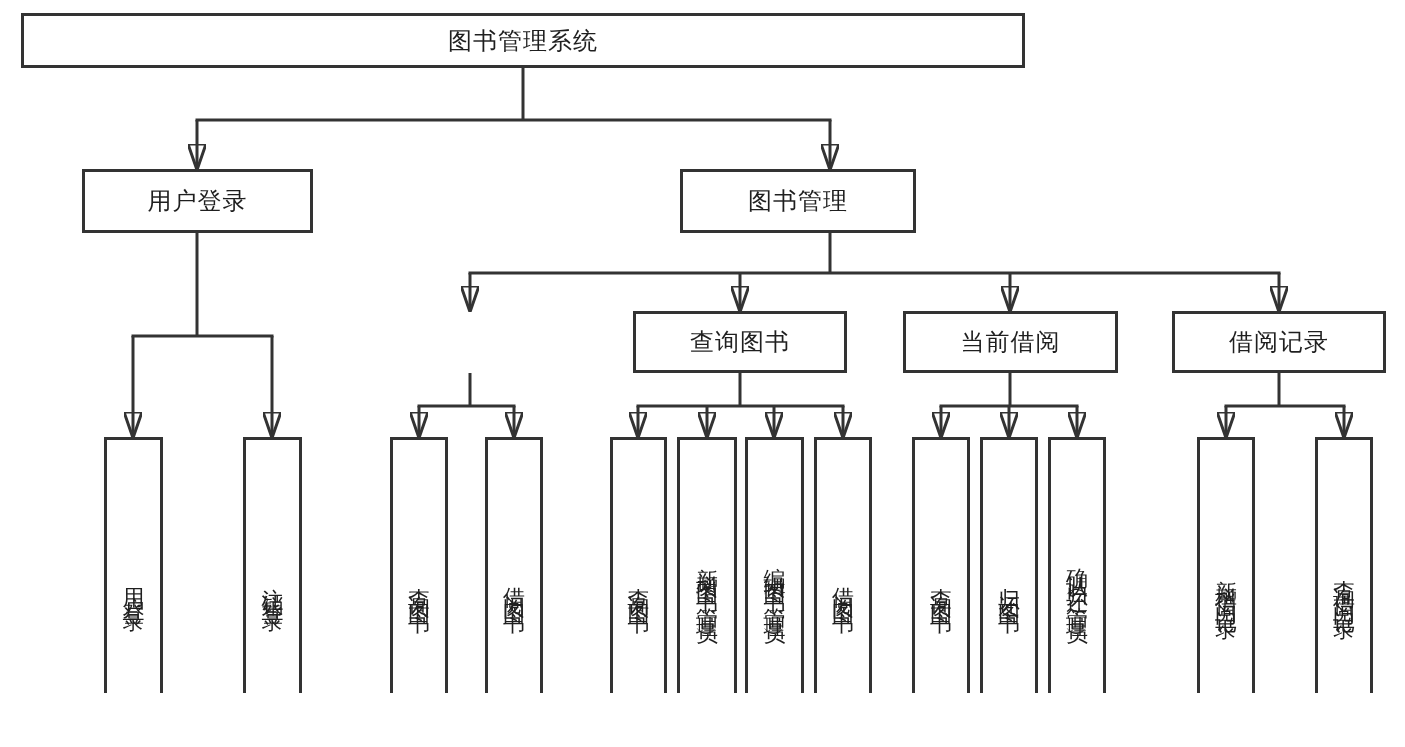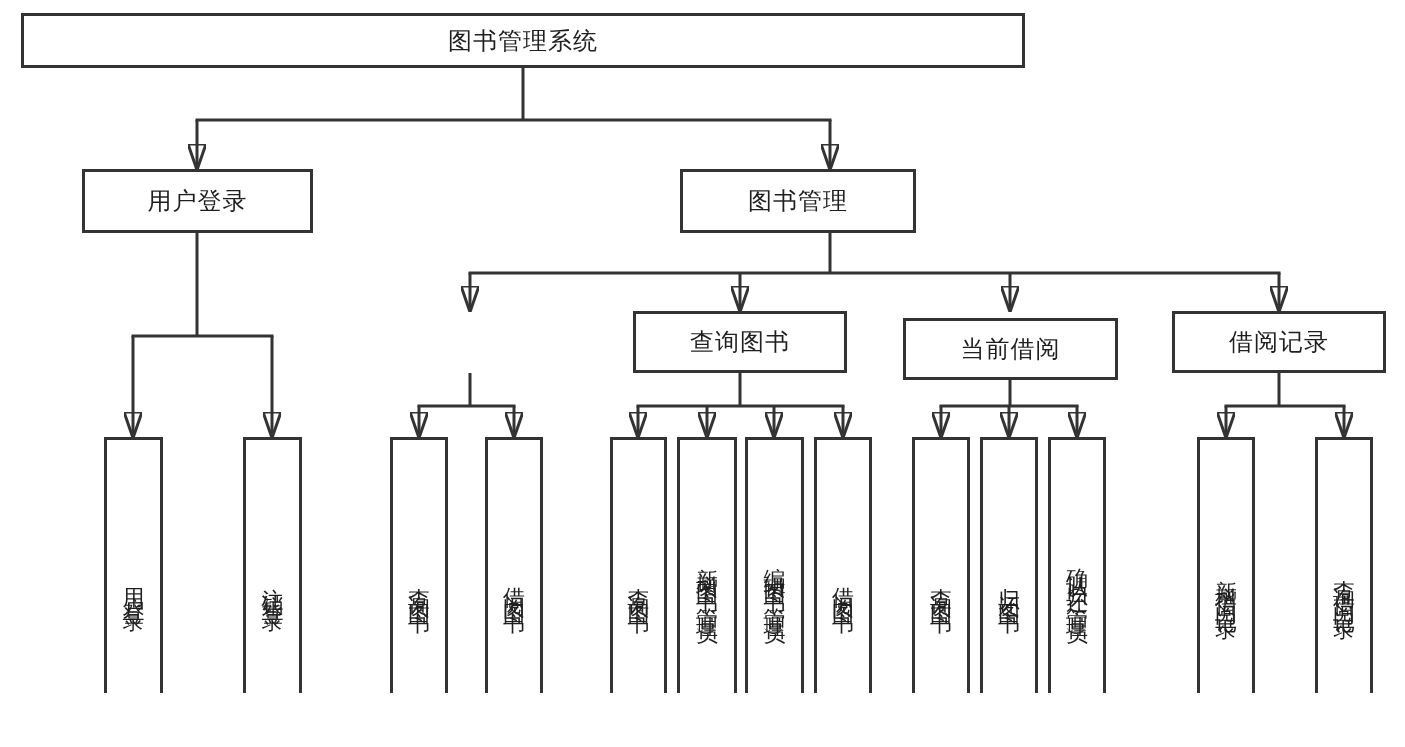--- a/index.html
+++ b/index.html
@@ -53,21 +53,21 @@
     font-size:22px;
     letter-spacing:8px;
     line-height:1;
   }
   
   #node-root            {left:21px;  top:13px;  width:1004px; height:55px;}
   #node-user-login      {left:82px;  top:169px; width:231px;  height:64px;}
   #node-book-management {left:680px; top:169px; width:236px;  height:64px;}
   #node-new-book-rec    {left:362px; top:311px; width:215px;  height:62px;}
   #node-book-borrow     {left:633px; top:311px; width:214px;  height:62px;}
-  #node-current-borrow  {left:903px; top:318px; width:215px;  height:62px;}
+  #node-current-borrow  {left:903px; top:311px; width:215px;  height:62px;}
   #node-borrow-records  {left:1172px;top:311px; width:214px;  height:62px;}
   .leaf{top:437px;height:298px;}
   #leaf-ul-login   {left:104px; width:59px;}
   #leaf-ul-logout  {left:243px; width:59px;}
   #leaf-nb-query   {left:390px; width:58px;}
   #leaf-nb-borrow  {left:485px; width:58px;}
   #leaf-bb-query   {left:610px; width:57px;}
   #leaf-bb-add     {left:677px; width:60px;}
   #leaf-bb-edit    {left:745px; width:59px;}
   #leaf-bb-borrow  {left:814px; width:58px;}

